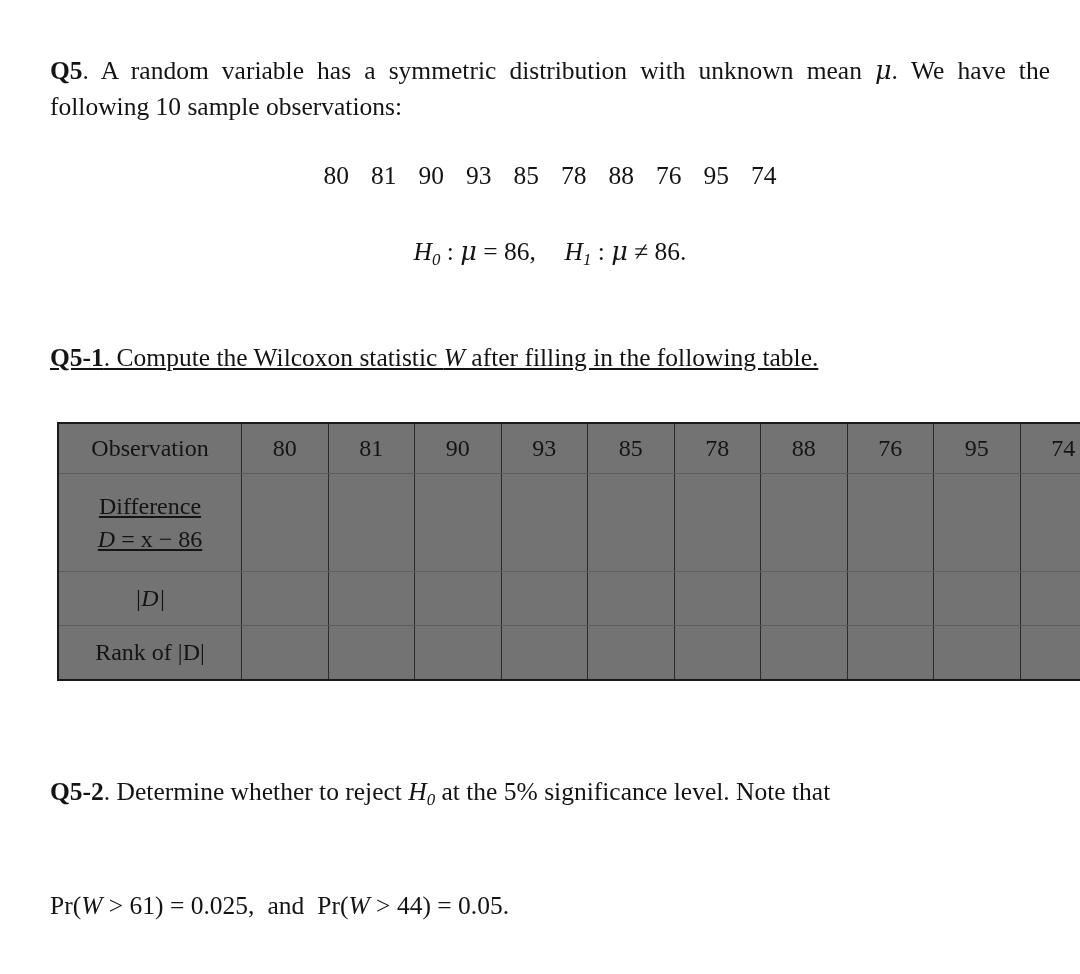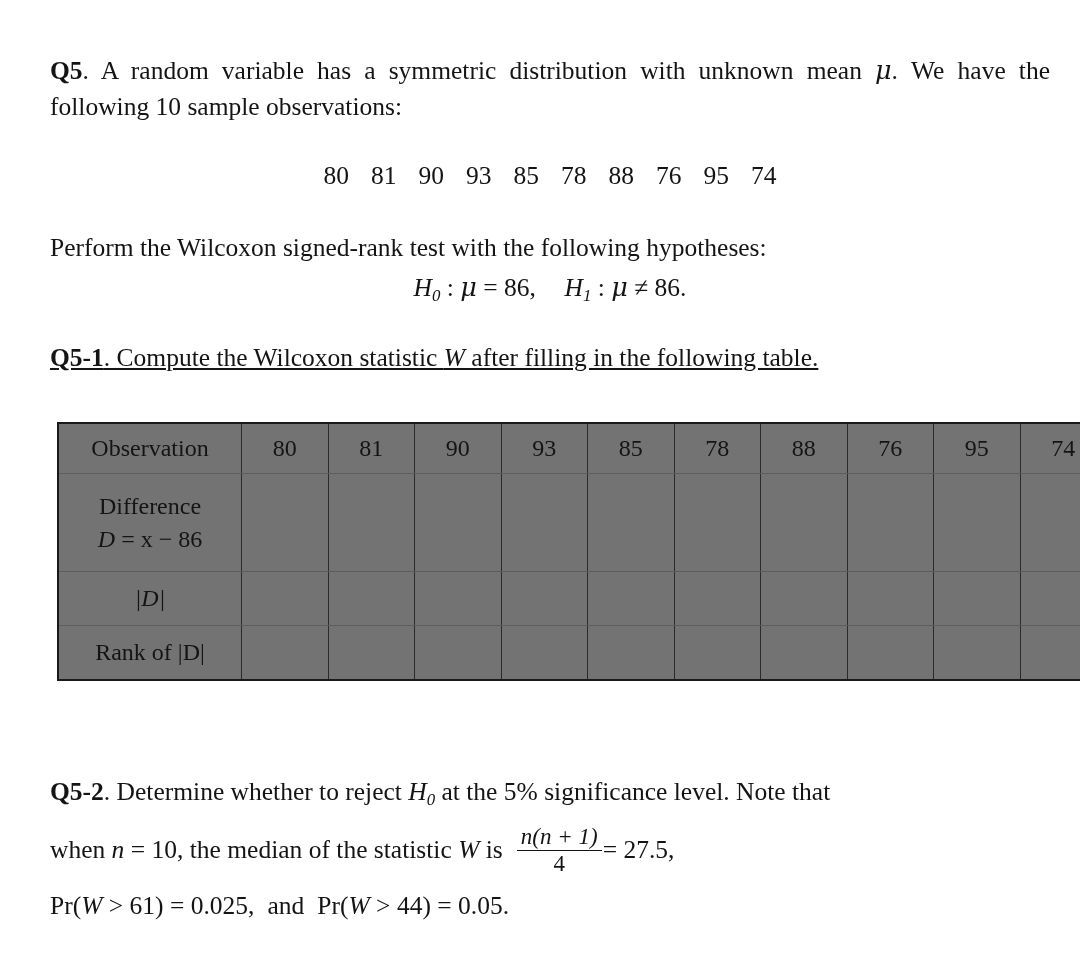--- a/index.html
+++ b/index.html
@@ -106,21 +106,21 @@
   }
   #wilcoxon-table tr:last-child td { border-bottom: none; }
   #wilcoxon-table td:last-child { border-right: none; }
   #wilcoxon-table .label-cell {
     width: 178px;
     border-right: 1.6px solid #2b2b2b;
     line-height: 33px;
   }
   #wilcoxon-table .data-cell { width: 81.5px; }
   .row-observation td { height: 49px; }
-  .row-difference td { height: 97px; }
+  .row-difference td { height: 97px; text-decoration: underline; }
   .row-absd td { height: 53px; }
   .row-rank td { height: 53px; }
   .row-signed td { height: 49px; }
 
   
   #q52-paragraph {
     position: absolute;
     left: 22px;
     top: 774px;
     width: 1000px;
@@ -173,21 +173,20 @@
 
   <p class="para" id="intro-paragraph">
     <span class="q-label">Q5</span><span>. A random variable has a symmetric distribution with unknown mean </span><span class="mgreek">μ</span><span>. We have the following 10 sample observations:</span>
   </p>
 
   <div id="sample-values">
     <span class="val">80</span><span class="val">81</span><span class="val">90</span><span class="val">93</span><span class="val">85</span><span class="val">78</span><span class="val">88</span><span class="val">76</span><span class="val">95</span><span class="val">74</span>
   </div>
 
   <div id="hypothesis-block">
-    <p class="para nojust">Perform the Wilcoxon signed-rank test with the following hypotheses:</p>
     <div id="hypothesis-line">
       <span class="nowrap">
         <span class="mi">H</span><span class="sub">0</span><span> : </span><span class="mgreek">μ</span><span> = </span><span>86,</span>
       </span><span class="gap"></span><span class="nowrap">
         <span class="mi">H</span><span class="sub">1</span><span> : </span><span class="mgreek">μ</span><span> ≠ </span><span>86.</span>
       </span>
     </div>
   </div>
 
   <p class="para" id="q51-paragraph">
@@ -251,21 +250,18 @@
         <td class="data-cell"></td>
         <td class="data-cell"></td>
       </tr>
     </tbody>
   </table>
 
   <p class="para" id="q52-paragraph">
     <span class="q-label">Q5-2</span><span>. Determine whether to reject </span><span class="mi">H</span><span class="sub">0</span><span> at the 5% significance level. Note that</span>
   </p>
 
-  <div id="q52-line2">
-    <span>when </span><span class="mi">n</span><span> = 10, the median of the statistic </span><span class="mi">W</span><span> is</span><span class="sp-wide"></span><span class="frac"><span class="num"><span class="mi">n</span><span class="mi">(n + 1)</span></span><span class="den">4</span></span><span>= 27.5,</span>
-  </div>
 
   <div id="q52-line3">
     <span>Pr</span><span>(</span><span class="mi">W</span><span> &gt; </span><span>61</span><span>)</span><span> = </span><span>0.025,</span><span class="sp-wide"></span><span>and</span><span class="sp-wide"></span><span>Pr</span><span>(</span><span class="mi">W</span><span> &gt; </span><span>44</span><span>)</span><span> = </span><span>0.05.</span>
   </div>
 
 </div>
 
 </body></html>

